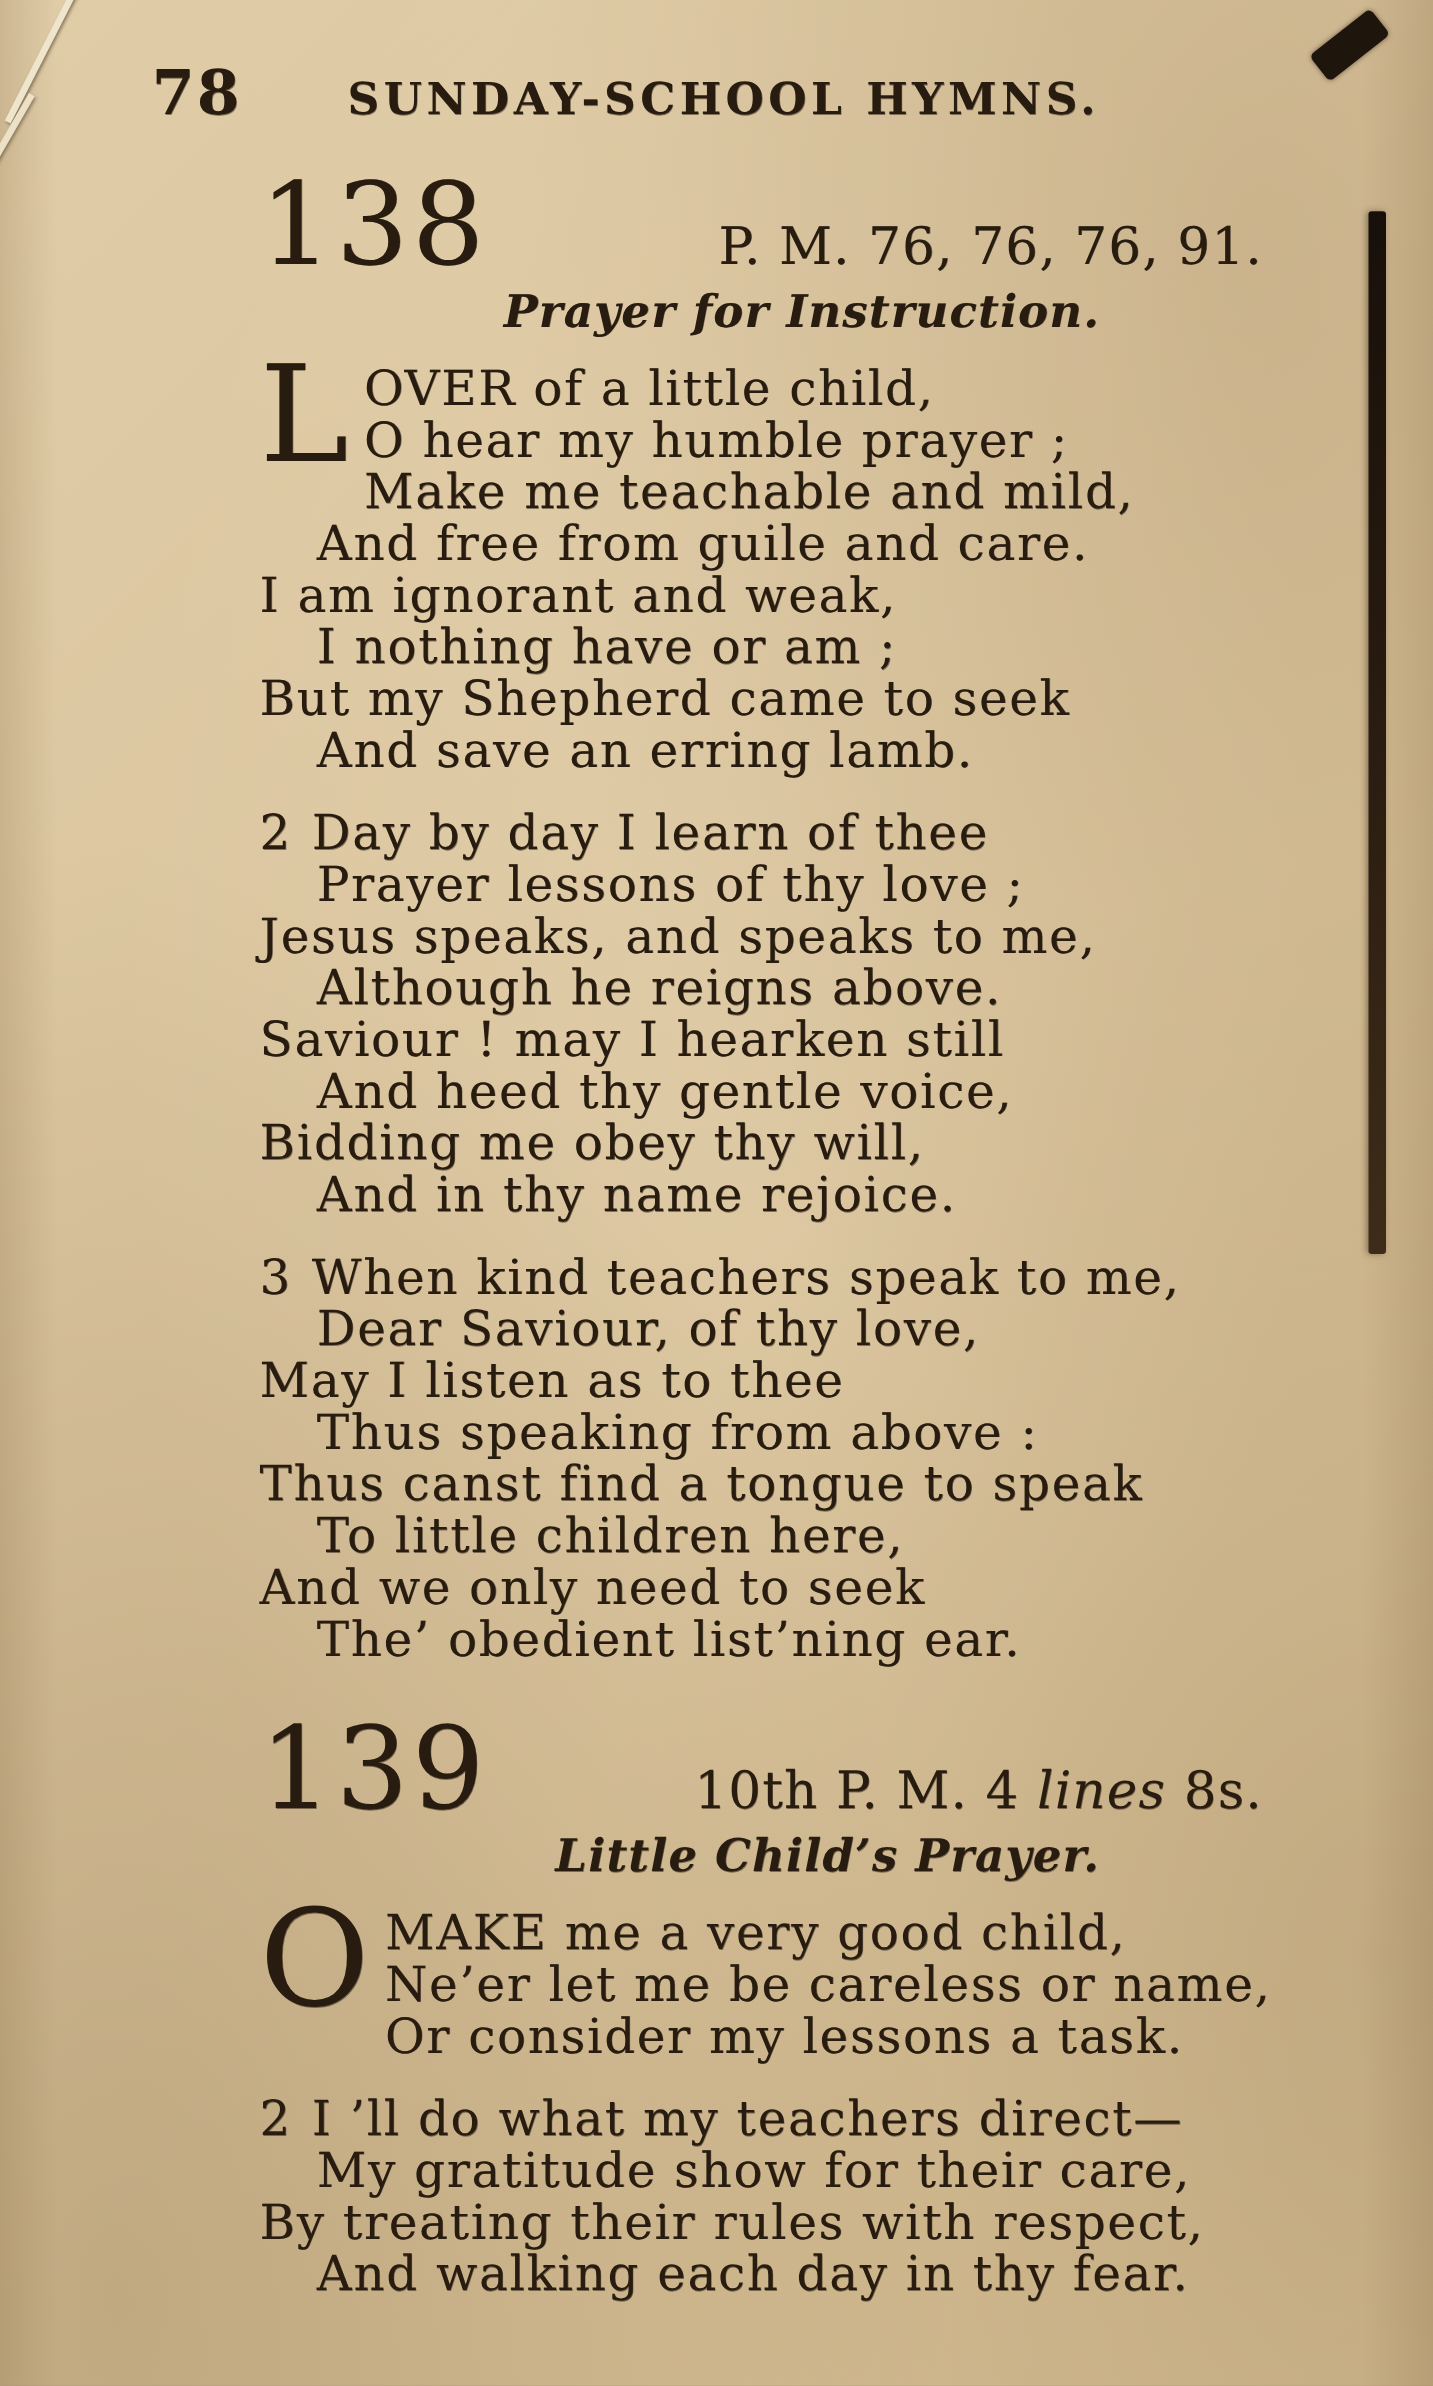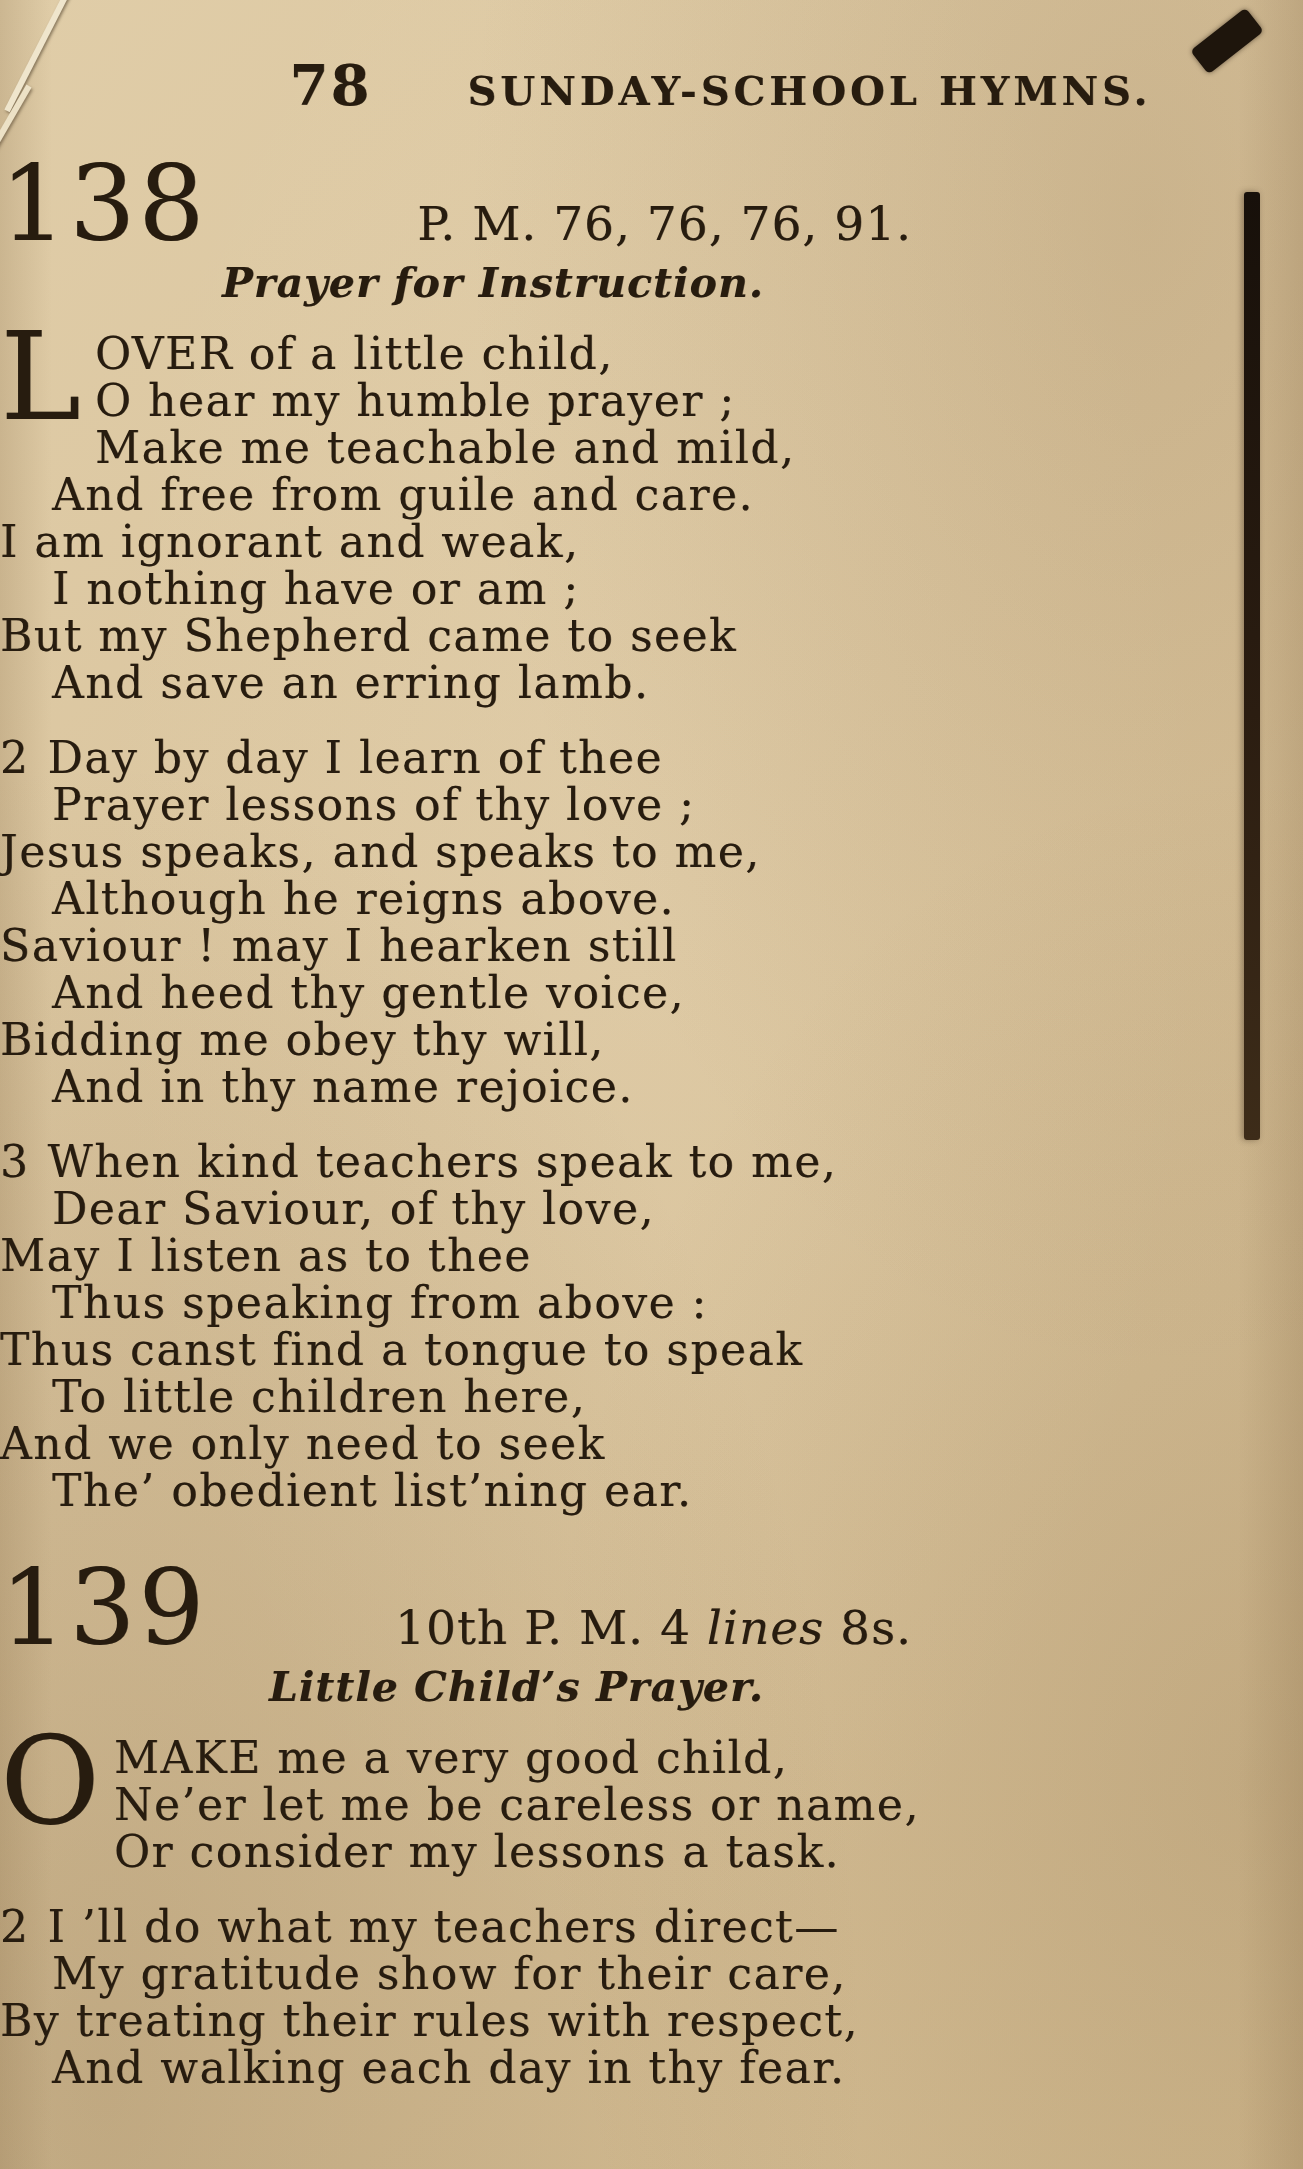--- a/index.html
+++ b/index.html
@@ -15,26 +15,26 @@
       linear-gradient(to right, rgba(130,102,64,0.22), rgba(130,102,64,0) 4%),
       linear-gradient(to left, rgba(120,92,56,0.20), rgba(120,92,56,0) 5%),
       radial-gradient(ellipse at 88% 10%, rgba(122,92,52,0.16), transparent 42%),
       radial-gradient(ellipse at 8% 96%, rgba(112,86,50,0.22), transparent 45%),
       radial-gradient(ellipse at 96% 82%, rgba(116,88,52,0.18), transparent 40%),
       radial-gradient(ellipse at 50% 40%, rgba(244,232,204,0.20), transparent 60%),
       linear-gradient(135deg, #e0cda8 0%, #d9c39c 45%, #d1b98e 100%);
   }
 
   
-  .page-header { display:flex; align-items:baseline; padding:52px 0 0 138px;justify-content:center; }
+  .page-header { display:flex; align-items:baseline; padding:52px 0 0 138px; }
   .page-number { font-size:56px; font-weight:bold; letter-spacing:2px; }
   .running-title { margin-left:96px; font-size:40px; font-weight:bold; letter-spacing:4px; }
 
   
-  .hymn { width:912px; }
+  .hymn { margin-left:236px; width:912px; }
   .hymn-138 { margin-top:34px; }
   .hymn-139 { margin-top:42px; }
   .hymn-head { display:flex; justify-content:space-between; align-items:baseline; }
   .hymn-number { font-size:104px; line-height:1.0; letter-spacing:3px; }
   .hymn-meter { font-size:47px; letter-spacing:1px; white-space:nowrap; }
   .hymn-meter .it { font-style:italic; }
   .hymn-title {
     font-style:italic; font-weight:bold; font-size:41px; line-height:46px;
     text-align:right; position:relative; left:-148px; margin-top:4px;
     letter-spacing:1px;

